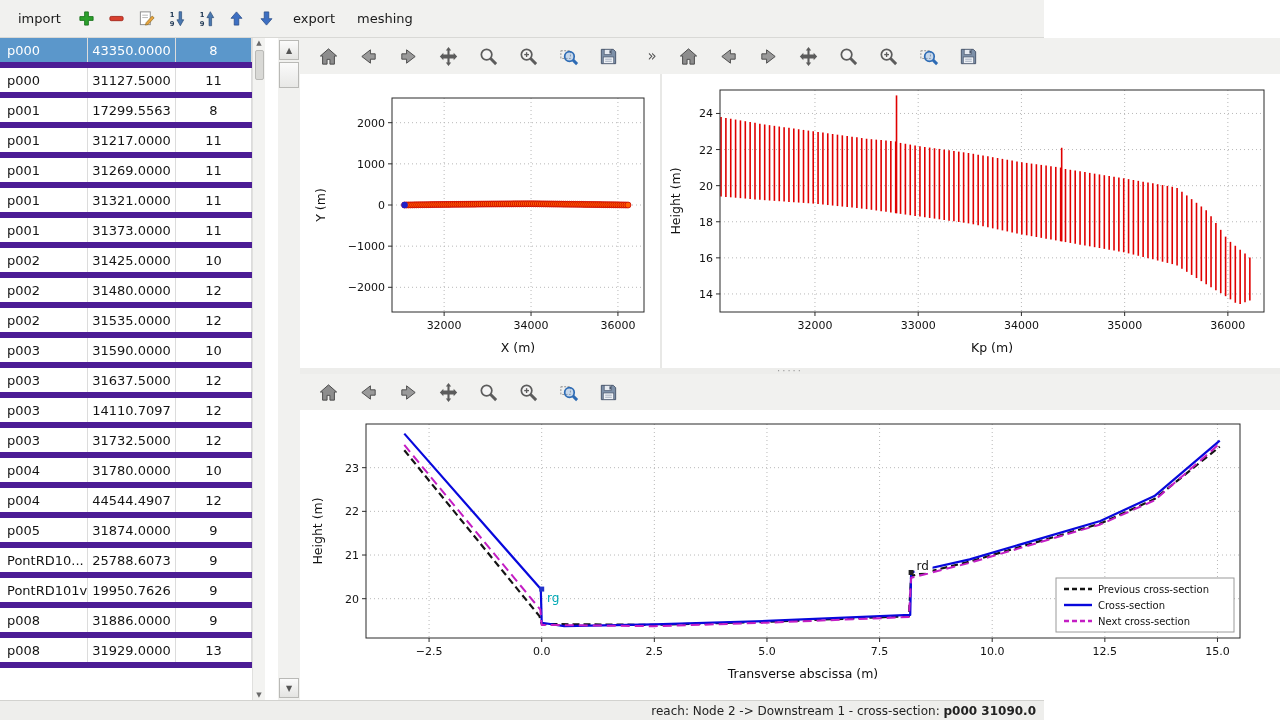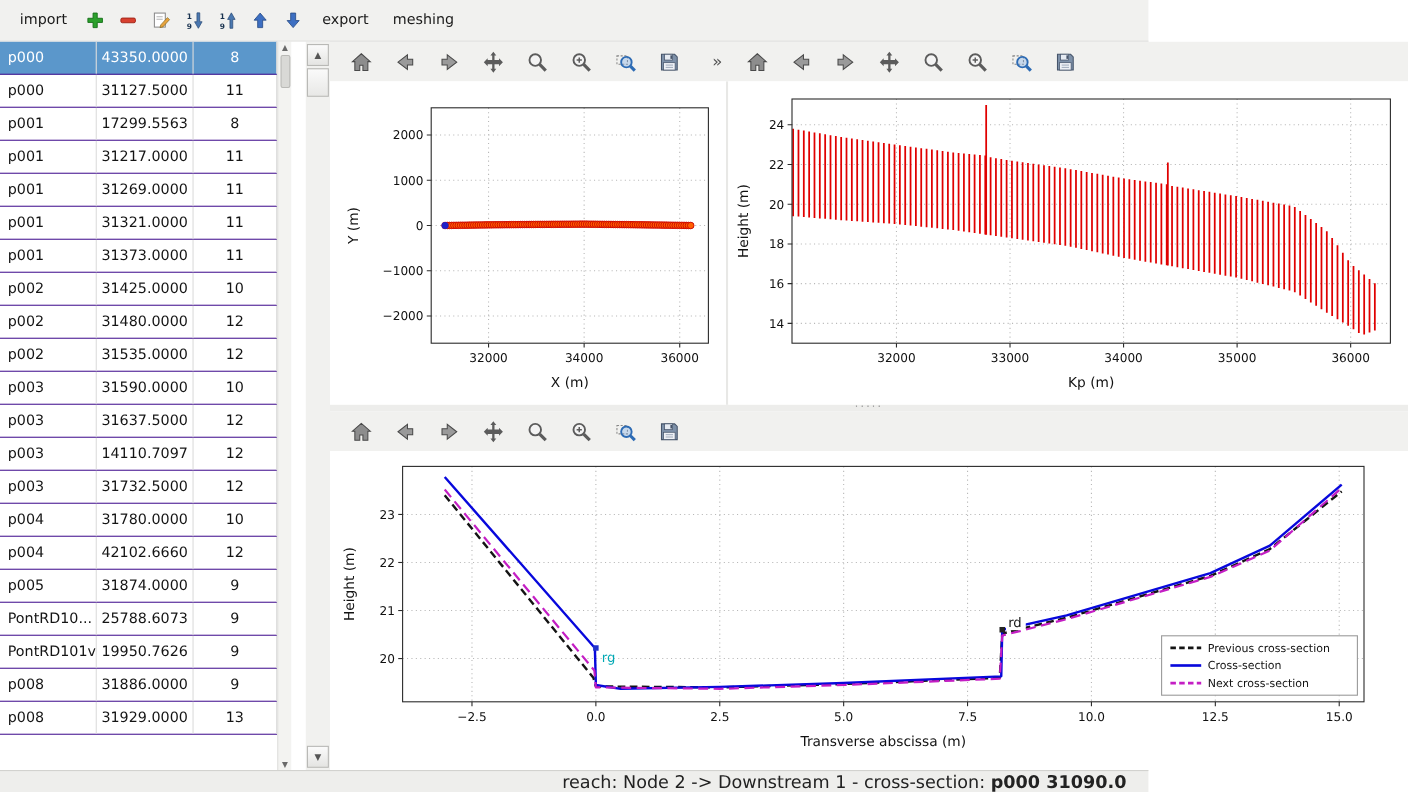--- a/index.html
+++ b/index.html
@@ -21,21 +21,21 @@
   .main{flex:1;display:flex;min-height:0;background:#fff}
 
   
   .left-panel{width:300px;display:flex;background:#fff;flex:0 0 auto}
   .tablewrap{width:252px;display:flex;flex-direction:column}
   .thead{display:flex;height:22px;background:linear-gradient(#fcfcfc,#e9e9e9);
     border-bottom:1px solid #c4c4c4;border-top:1px solid #d9d9d6;flex:0 0 auto}
   .th{font-size:12px;font-weight:bold;color:#111;display:flex;align-items:center;
     justify-content:center;border-right:1px solid #c4c4c4}
   .c0{width:88px}.c1{width:88px}.c2{width:76px}
-  .trow{display:flex;height:30px;border-bottom:1px solid #4c1d95;flex:0 0 auto}
+  .trow{display:flex;height:30px;border-bottom:6px solid #4c1d95;flex:0 0 auto}
   .tcell{font-size:13px;color:#141414;display:flex;align-items:center;
     border-right:1px solid #dcdcdc;overflow:hidden;white-space:nowrap}
   .tcell.c0{padding-left:7px}
   .tcell.c1,.tcell.c2{justify-content:center}
   .trow.selected{background:#5b97cb}
   .trow.selected .tcell{color:#fff}
 
   .scrollgap{width:13px;background:#fff}
   .innerscroll{width:13px;background:#f3f3f1;border-left:1px solid #e0e0de;
     display:flex;flex-direction:column;align-items:center}
@@ -67,22 +67,22 @@
   .splitter{height:6px;background:#ededeb;display:flex;align-items:center;justify-content:center;
     color:#9a9a9a;font-size:10px;letter-spacing:2px;line-height:4px;flex:0 0 auto}
   .plots-bottom{display:flex;flex-direction:column;flex:1}
   #fig3{width:980px;height:290px}
   .figure{display:block}
   .figure svg{display:block}
   svg text{font-family:"DejaVu Sans","Liberation Sans",sans-serif}
 
   
   .statusbar{height:20px;background:#eeeeec;border-top:1px solid #d2d2cf;
-    display:flex;align-items:center;justify-content:flex-end;padding-right:20px;
-    font-size:16px;color:#222;flex:0 0 auto}
+    display:flex;align-items:center;justify-content:flex-end;padding-right:8px;
+    font-size:12px;color:#222;flex:0 0 auto}
   .statusbar span,.statusbar b{white-space:pre}
 </style>
 </head>
 <body>
 
 <div class="app">
 
   <div class="topbar">
     <button class="txtbtn">import</button>
     <div id="toolbar-icons">
@@ -222,21 +222,21 @@
               <div class="tcell c1">31732.5000</div>
               <div class="tcell c2">12</div>
             </div>
             <div class="trow">
               <div class="tcell c0">p004</div>
               <div class="tcell c1">31780.0000</div>
               <div class="tcell c2">10</div>
             </div>
             <div class="trow">
               <div class="tcell c0">p004</div>
-              <div class="tcell c1">42102.6660</div>
+              <div class="tcell c1">44544.4907</div>
               <div class="tcell c2">12</div>
             </div>
             <div class="trow">
               <div class="tcell c0">p005</div>
               <div class="tcell c1">31874.0000</div>
               <div class="tcell c2">9</div>
             </div>
             <div class="trow">
               <div class="tcell c0">PontRD10...</div>
               <div class="tcell c1">25788.6073</div>

